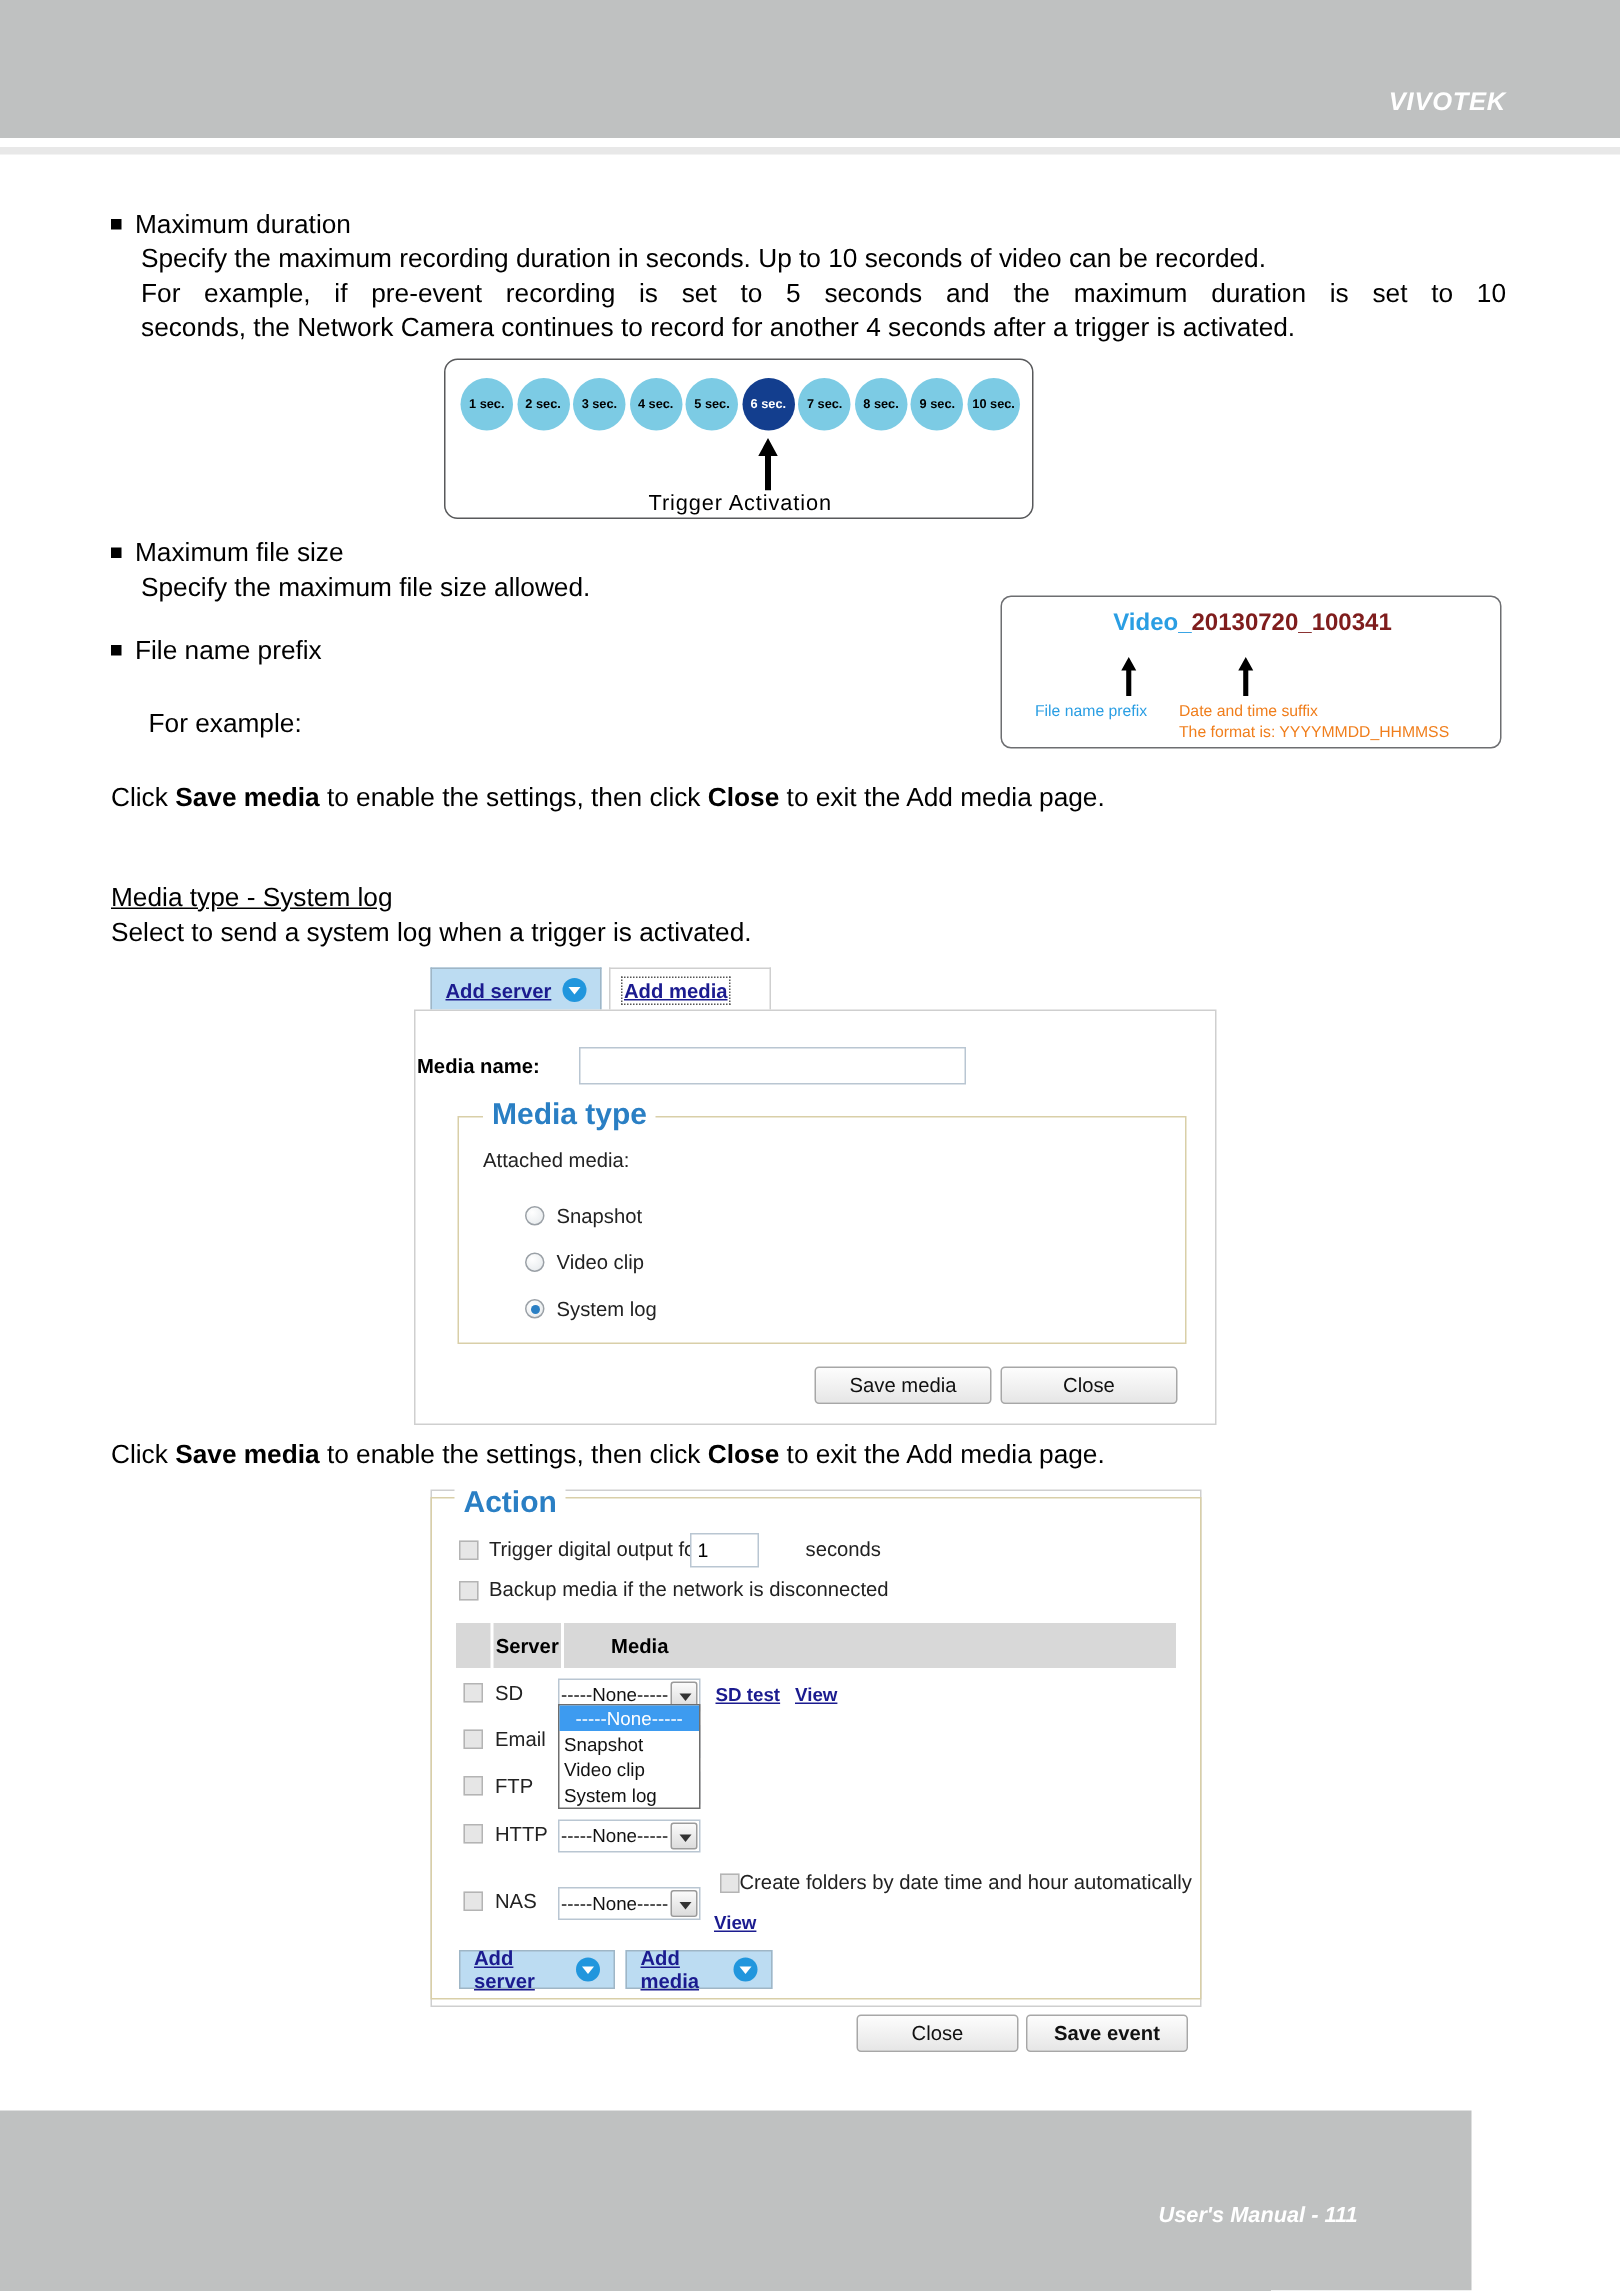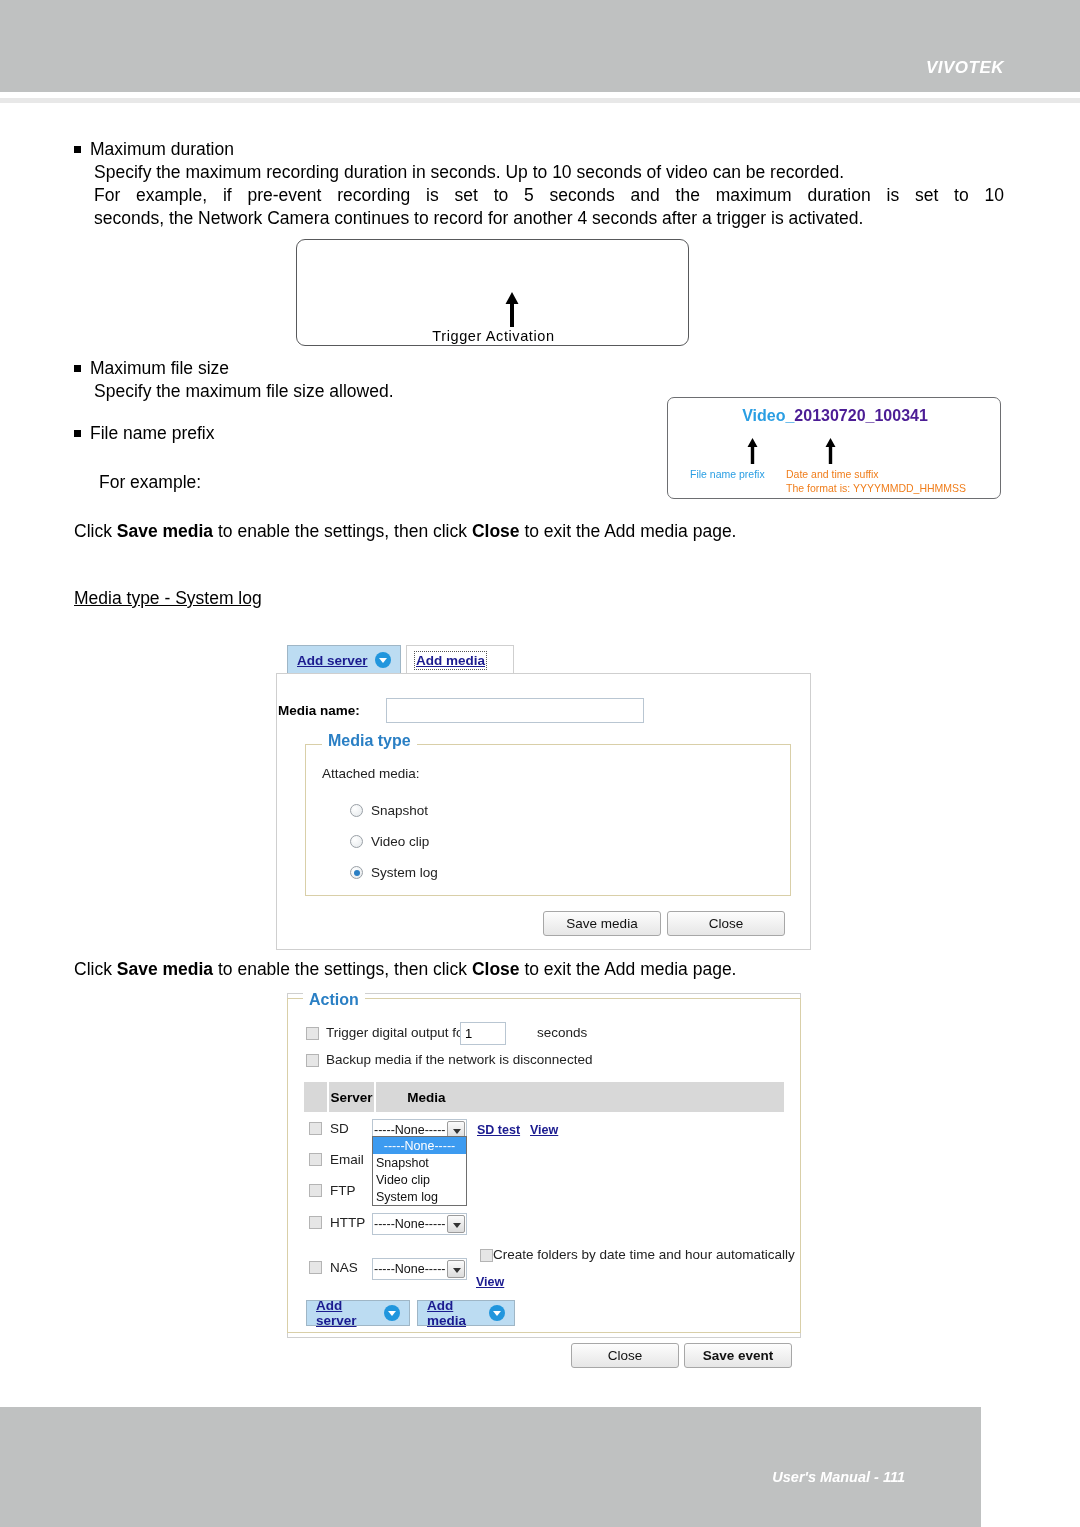--- a/index.html
+++ b/index.html
@@ -75,21 +75,21 @@
   
   .fn-box{
     position:absolute; left:667px; top:397px; width:334px; height:102px;
     border:1.2px solid #6d6e71; border-radius:7px; background:#fff;
   }
   .fn-title{
     position:absolute; left:0; top:9px; width:334px; text-align:center;
     font-size:16px; font-weight:bold;
   }
   .fn-title .pfx{ color:#2a9ee3; }
-  .fn-title .sfx{ color:#4c1d95; }
+  .fn-title .sfx{ color:#7f1d1d; }
   .fn-arrow{ position:absolute; width:11px; height:26px; }
   .fn-a1{ left:79px; top:40px; }
   .fn-a2{ left:157px; top:40px; }
   .fn-lbl{ position:absolute; font-size:10.5px; line-height:13.5px; }
   .fn-l1{ left:22px; top:70px; color:#2a9ee3; }
   .fn-l2{ left:118px; top:70px; color:#f07e1c; white-space:nowrap; }
 
   
   .ui-panel{
     position:absolute; background:#ffffff; border:1px solid #cfcfcf;
@@ -122,21 +122,21 @@
 
   .txtinput{
     position:absolute; background:#ffffff;
     border:1px solid #b9c6d2; height:25px;
   }
   .fieldset{
     position:absolute; border:1px solid #d9cfa8; background:transparent;
   }
   .fieldset-legend{
     position:absolute; background:#ffffff; padding:0 6px;
-    color:#2a7fc4; font-weight:bold; font-size:16px;
+    color:#2a7fc4; font-weight:bold; font-size:20px;
   }
 
   .radio{
     position:absolute; width:13px; height:13px; border-radius:50%;
     border:1px solid #9aa0a6; background:
       radial-gradient(circle at 35% 30%, #ffffff 0%, #eceff1 70%, #dfe3e6 100%);
   }
   .radio.on::after{
     content:""; position:absolute; left:2.5px; top:2.5px;
     width:6px; height:6px; border-radius:50%; background:#2a7fc4;
@@ -219,20 +219,32 @@
 <div class="doc">
 
   <div class="bullet-head" style="left:74px; top:139px;">
     <span class="sq"></span><span>Maximum duration</span>
   </div>
   <div class="para" style="left:94px; top:161px; width:915px;">Specify the maximum recording duration in seconds. Up to 10 seconds of video can be recorded.</div>
   <div class="para just" style="left:94px; top:184px; width:910px;">For example, if pre-event recording is set to 5 seconds and the maximum duration is set to 10</div>
   <div class="para" style="left:94px; top:207px; width:915px;">seconds, the Network Camera continues to record for another 4 seconds after a trigger is activated.</div>
 
   <div class="timeline-box">
+    <div class="secs">
+      <div class="sec">1 sec.</div>
+      <div class="sec">2 sec.</div>
+      <div class="sec">3 sec.</div>
+      <div class="sec">4 sec.</div>
+      <div class="sec">5 sec.</div>
+      <div class="sec active">6 sec.</div>
+      <div class="sec">7 sec.</div>
+      <div class="sec">8 sec.</div>
+      <div class="sec">9 sec.</div>
+      <div class="sec">10 sec.</div>
+    </div>
     <svg class="arrow-up" viewBox="0 0 14 35">
       <path d="M7 0 L13.5 12 L9 12 L9 35 L5 35 L5 12 L0.5 12 Z" fill="#000"></path>
     </svg>
     <div class="trig-label">Trigger Activation</div>
   </div>
 
   <div class="bullet-head" style="left:74px; top:358px;">
     <span class="sq"></span><span>Maximum file size</span>
   </div>
   <div class="para" style="left:94px; top:380px;">Specify the maximum file size allowed.</div>
@@ -257,20 +269,21 @@
       <span>Date and time suffix</span><br>
       <span>The format is: YYYYMMDD_HHMMSS</span>
     </div>
   </div>
 
   <div class="para" style="left:74px; top:520px;">
     <span>Click </span><b>Save media</b><span> to enable the settings, then click </span><b>Close</b><span> to exit the Add media page.</span>
   </div>
 
   <div class="underline-head" style="left:74px; top:588px;">Media type - System log</div>
+  <div class="para" style="left:74px; top:610px;">Select to send a system log when a trigger is activated.</div>
 
   <div>
 
     <div class="tab tab-btn" style="left:287px; top:645px; width:114px;">
       <u>Add server</u>
       <span class="chev"></span>
     </div>
     <div class="tab tab-link dotted" style="left:406px; top:645px; width:108px; color:#1b1b8f;">
       <u>Add media</u>
     </div>

